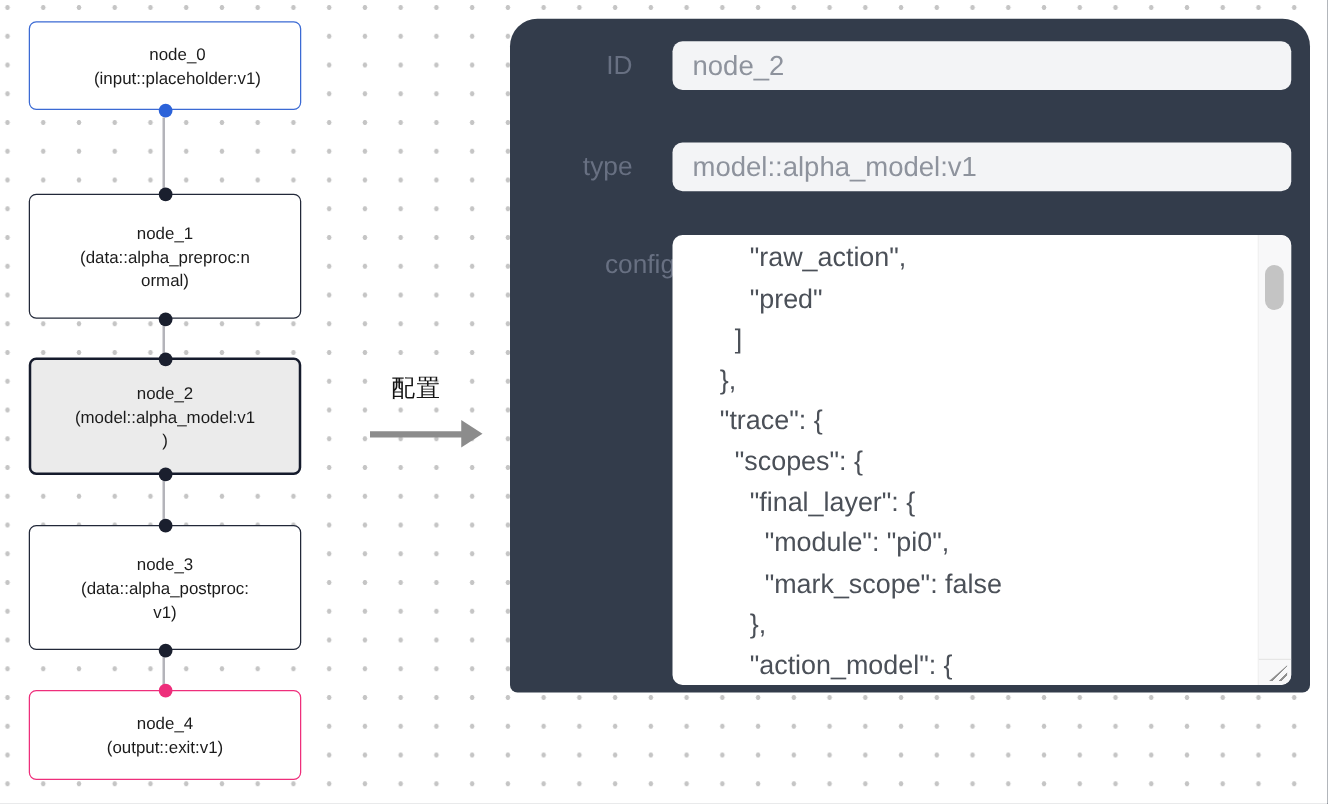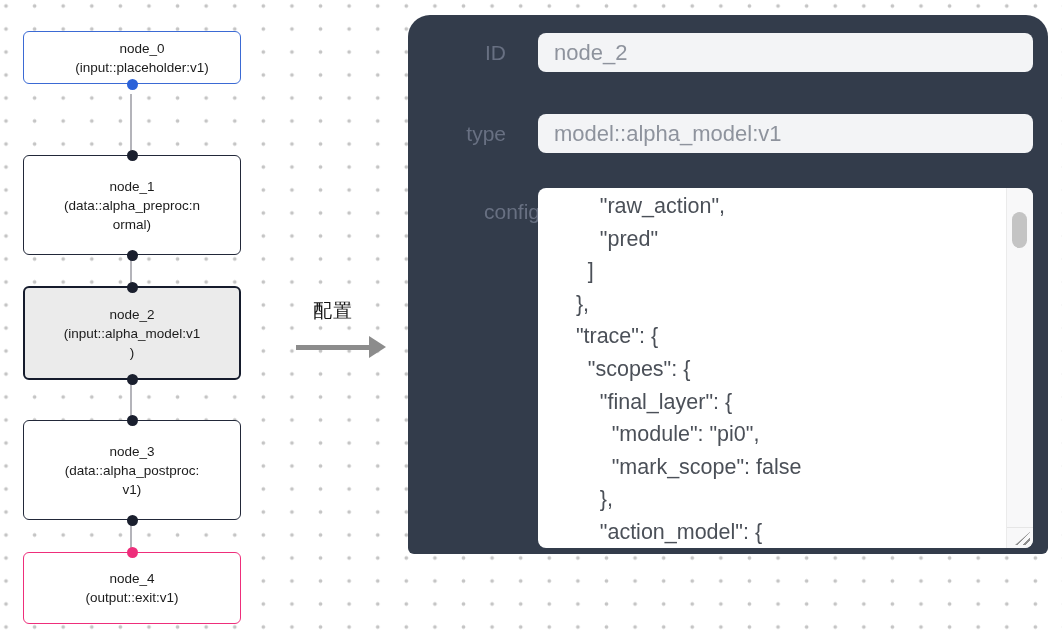--- a/index.html
+++ b/index.html
@@ -18,21 +18,21 @@
 
   
   .node{
     position:absolute;left:23px;width:218px;box-sizing:border-box;
     background:#ffffff;border:1.5px solid #222839;border-radius:6px;
     display:flex;flex-direction:column;align-items:center;justify-content:center;
     text-align:center;color:#1b1b1b;font-size:13.5px;line-height:19px;
     cursor:pointer;
   }
   .node .subtitle{white-space:pre-line;}
-  .node-0{top:31px;height:53px;border-color:#3b6ad4;padding-left:20px;}
+  .node-0{top:17px;height:71px;border-color:#3b6ad4;padding-left:20px;}
   .node-1{top:155px;height:100px;}
   .node-2{top:286px;height:94px;border-width:2px;border-color:#151b2c;background:#ebebeb;}
   .node-3{top:420px;height:100px;}
   .node-4{top:552px;height:72px;border-color:#ee2e7b;}
 
   .handle{
     position:absolute;left:50%;width:11px;height:11px;margin-left:-5.5px;
     border-radius:50%;background:#1a1f2e;cursor:crosshair;
   }
   .handle.top{top:-6.5px;}
@@ -131,21 +131,21 @@
   <div class="node node-1">
     <div class="title">node_1</div>
     <div class="subtitle">(data::alpha_preproc:n
 ormal)</div>
     <span class="handle top"></span>
     <span class="handle bottom"></span>
   </div>
 
   <div class="node node-2">
     <div class="title">node_2</div>
-    <div class="subtitle">(input::alpha_model:v1
+    <div class="subtitle">(model::alpha_model:v1
 )</div>
     <span class="handle top"></span>
     <span class="handle bottom"></span>
   </div>
 
   <div class="node node-3">
     <div class="title">node_3</div>
     <div class="subtitle">(data::alpha_postproc:
 v1)</div>
     <span class="handle top"></span>

